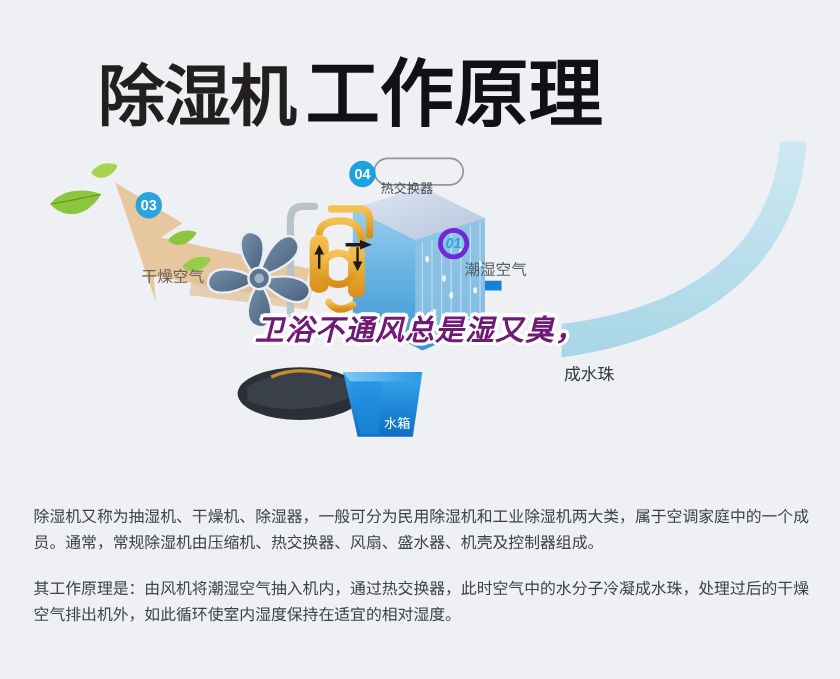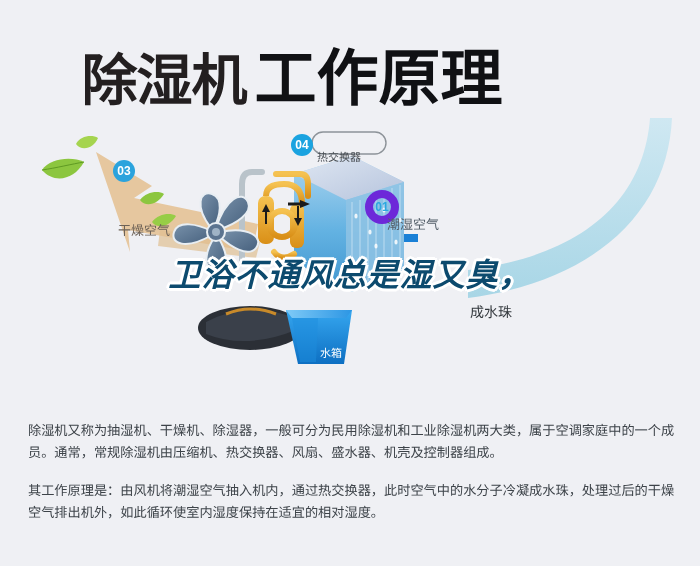--- a/index.html
+++ b/index.html
@@ -79,21 +79,21 @@
     border-radius: 50%;
     background: #29a8e0;
     color: #ffffff;
     font-size: 12px;
     font-weight: 700;
     line-height: 22px;
     text-align: center;
     font-family: "Liberation Sans", "DejaVu Sans", sans-serif;
   }
   .badge-03a { left: 113px; top: 48px;  background:#2ba3dd; }
-  .badge-01  { left: 365px; top: 78px;  background:none; color:#29a8e0; border:8px solid #6d28d9; width:18px;height:18px;line-height:18px; }
+  .badge-01  { left: 365px; top: 78px;  background:none; color:#29a8e0; border:4px solid #6d28d9; width:18px;height:18px;line-height:18px;font-style:italic; }
   .badge-02  { left: 291px; top: 22px;  background:#1aa3e0; }
 
   
   .cap {
     position: absolute;
     font-size: 14px;
     color: #2b2f33;
     white-space: nowrap;
     font-family: "Liberation Sans", "DejaVu Sans", sans-serif;
   }
@@ -117,24 +117,24 @@
   .headline {
     position: absolute;
     left: 0;
     top: 256px;
     width: 700px;
     text-align: center;
     pointer-events: none;
   }
   .headline .hl {
     display: block;
-    font-size: 32px;
+    font-size: 24px;
     font-weight: 700;
     font-style: italic;
-    color: #0c4a6e;
+    color: #701a75;
     letter-spacing: 1px;
     line-height: 39px;
     white-space: nowrap;
     font-family: "Liberation Sans", "DejaVu Sans", sans-serif;
     -webkit-text-stroke: 3px #ffffff;
     paint-order: stroke fill;
     text-shadow:
        2px 0 0 #fff, -2px 0 0 #fff, 0 2px 0 #fff, 0 -2px 0 #fff,
        2px 2px 0 #fff, -2px 2px 0 #fff, 2px -2px 0 #fff, -2px -2px 0 #fff,
        3px 0 0 #fff, -3px 0 0 #fff, 0 3px 0 #fff, 0 -3px 0 #fff;

